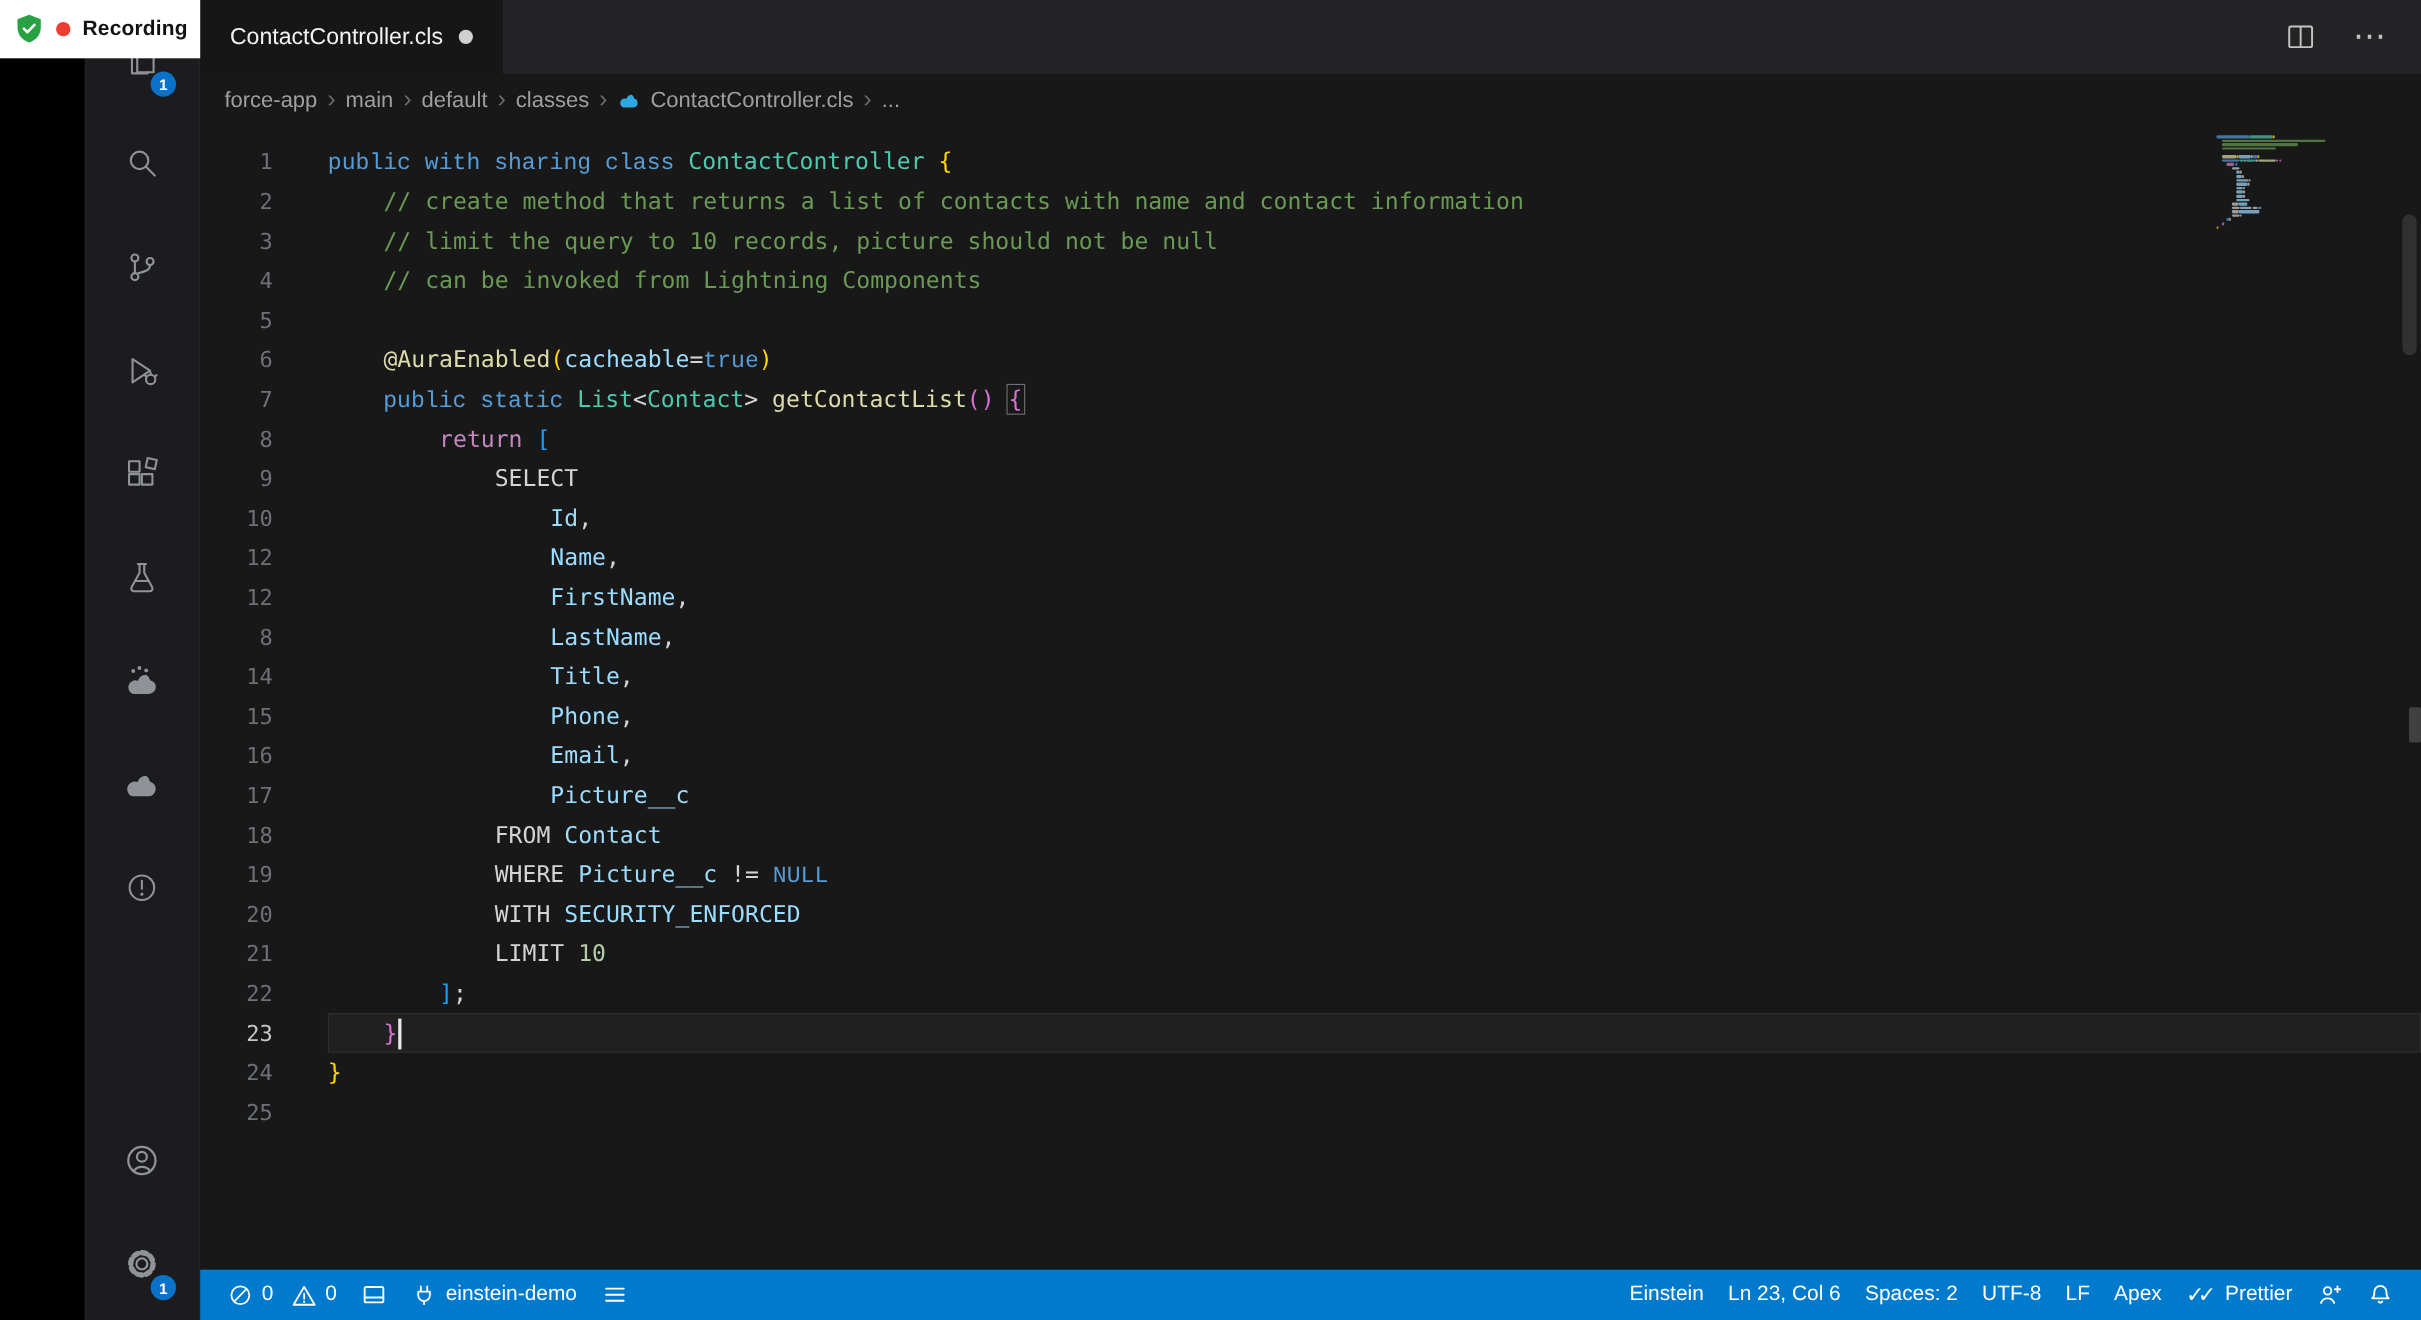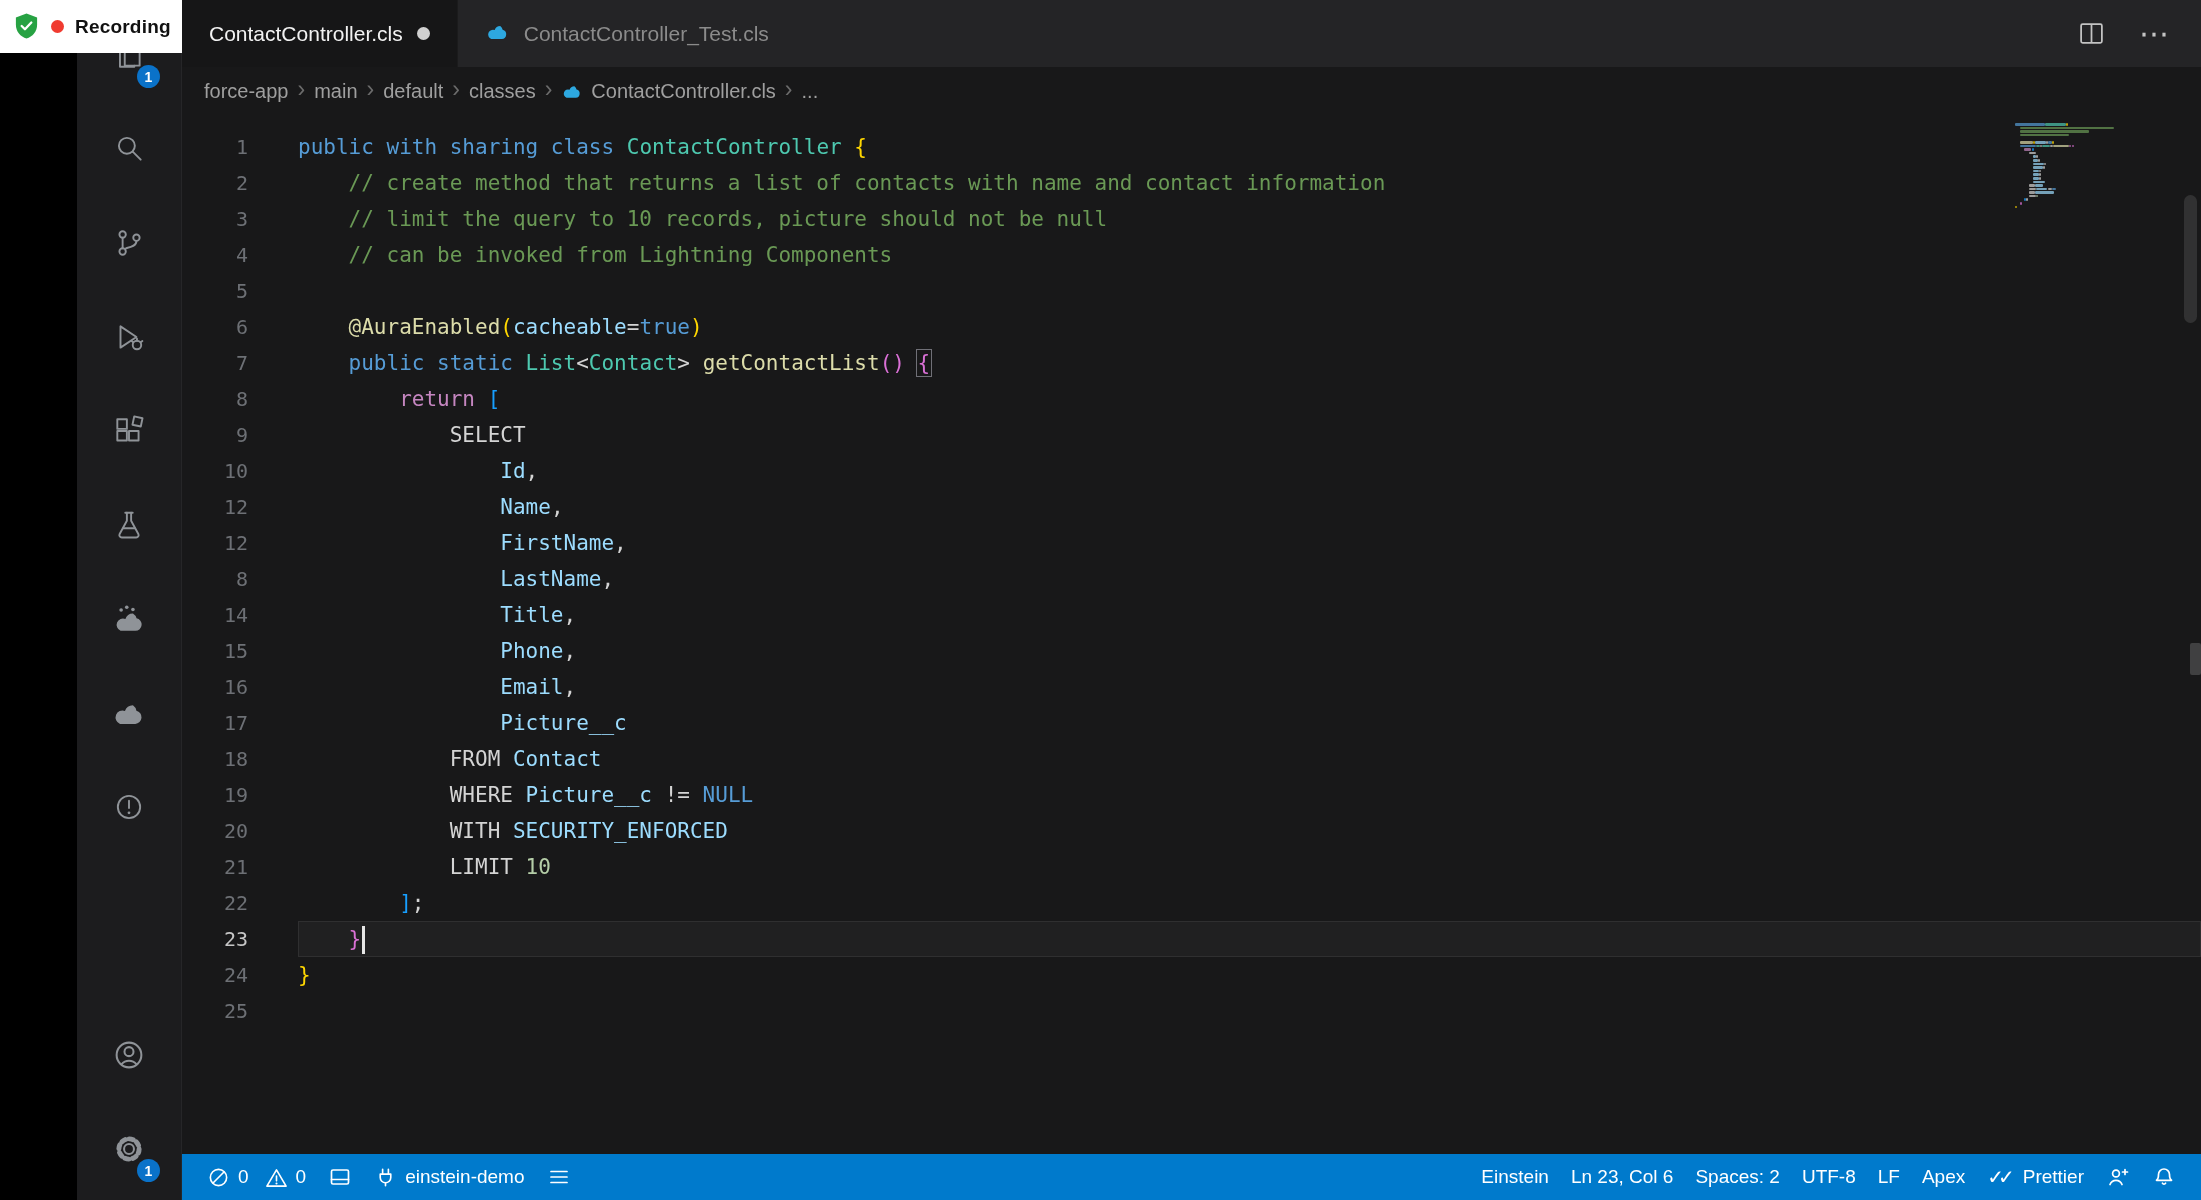--- a/index.html
+++ b/index.html
@@ -51,21 +51,21 @@
   .editor-wrap { flex:1; position:relative; background:#181819; display:flex; min-height:0; }
   .gutter { width:90px; flex:none; padding-top:14px; padding-right:24px; text-align:right;
             font-family:"DejaVu Sans Mono",monospace; font-size:20px; color:#6d7075; }
   .line-number { height:36px; line-height:36px; }
   .line-number.current { color:#c6c6c6; }
   .code-area { flex:1; padding-top:14px; padding-left:26px; white-space:pre;
                font-family:"DejaVu Sans Mono",monospace; font-size:21px; line-height:36px; color:#d4d4d4; }
   .code-line { height:36px; cursor:text; }
   .code-line.current { background:rgba(120,120,120,.09); box-shadow:inset 0 0 0 1px rgba(255,255,255,.07); }
 
-  .tok-kw      { color:var(--tok-kw); }
+  .tok-kw      { color:var(--tok-kw);font-family:Liberation Mono, monospace; }
   .tok-ctrl    { color:var(--tok-ctrl); }
   .tok-type    { color:var(--tok-type); }
   .tok-fn      { color:var(--tok-fn); }
   .tok-deco    { color:var(--tok-deco); }
   .tok-comment { color:var(--tok-comment); }
   .tok-var     { color:var(--tok-var); }
   .tok-num     { color:var(--tok-num); }
   .tok-pln     { color:var(--tok-pln); }
   .tok-b1      { color:var(--tok-b1); }
   .tok-b2      { color:var(--tok-b2); }
@@ -188,28 +188,20 @@
       </div>
       <div class="ab-bottom-pad"></div>
     </div>
 
     <div style="flex:1; display:flex; flex-direction:column; min-width:0;">
 
       <div class="tab-bar">
         <div class="tab active">
           <span>ContactController.cls</span>
           <span class="mod-dot"></span>
-        </div>
-        <div class="tab inactive">
-          <span class="tab-cloud">
-            <svg viewBox="0 0 32 32">
-                <path fill="#2da8e0" d="M19.5 9a7.5 7.5 0 00-7.1 5.2A5.8 5.8 0 008 25.7h13.6a6 6 0 001-11.8A7.5 7.5 0 0019.5 9z"></path>
-              </svg>
-          </span>
-          <span>ContactController_Test.cls</span>
         </div>
         <div class="tab-actions">
           <svg width="27" height="27" viewBox="0 0 26 26">
             <rect x="3" y="4" width="20" height="18" rx="1.5"></rect>
               <path d="M13 4v18"></path>
           </svg>
           <span class="more-btn">⋯</span>
         </div>
       </div>
 

